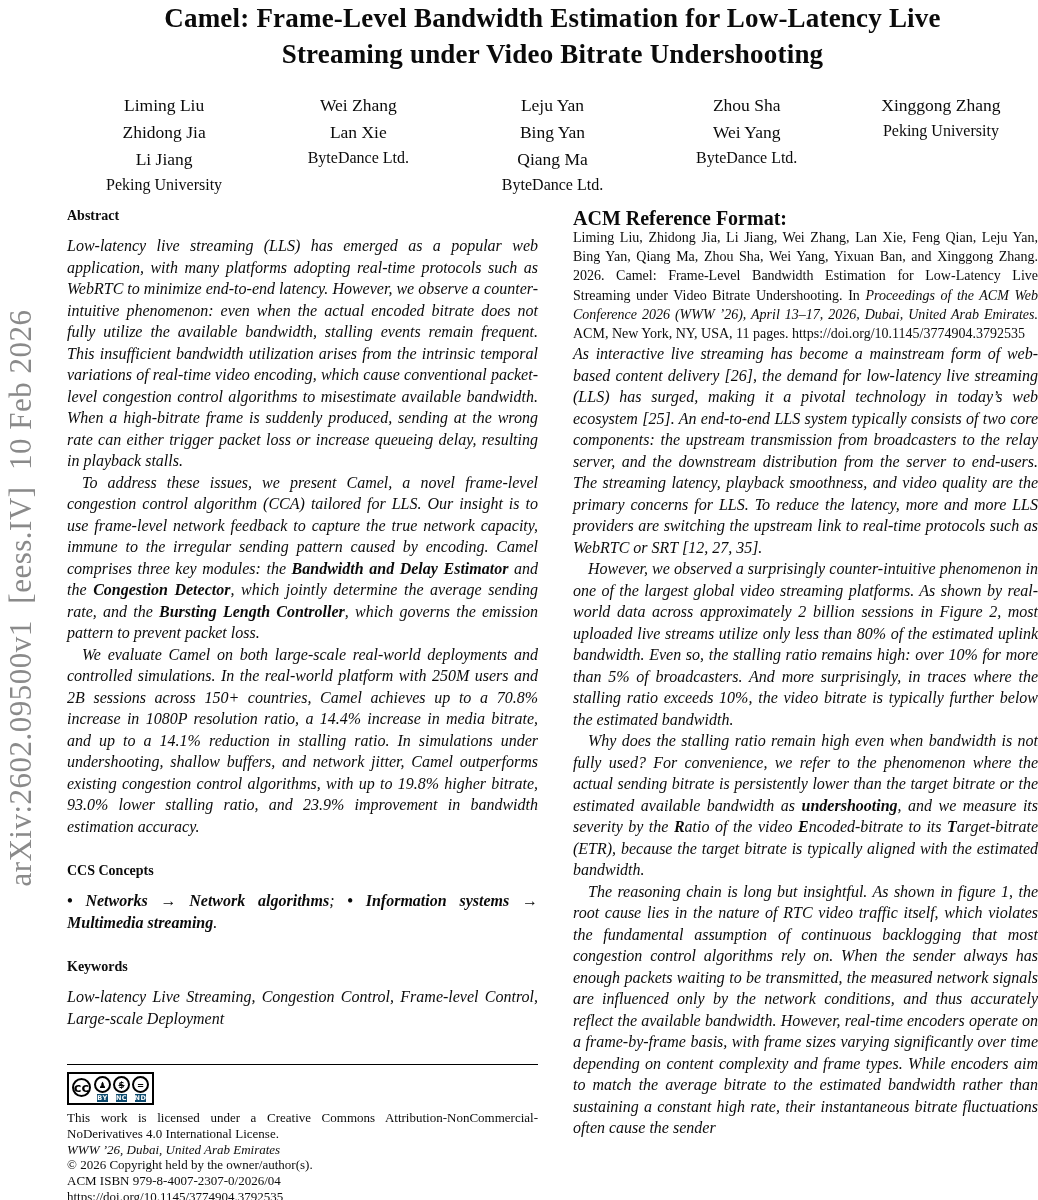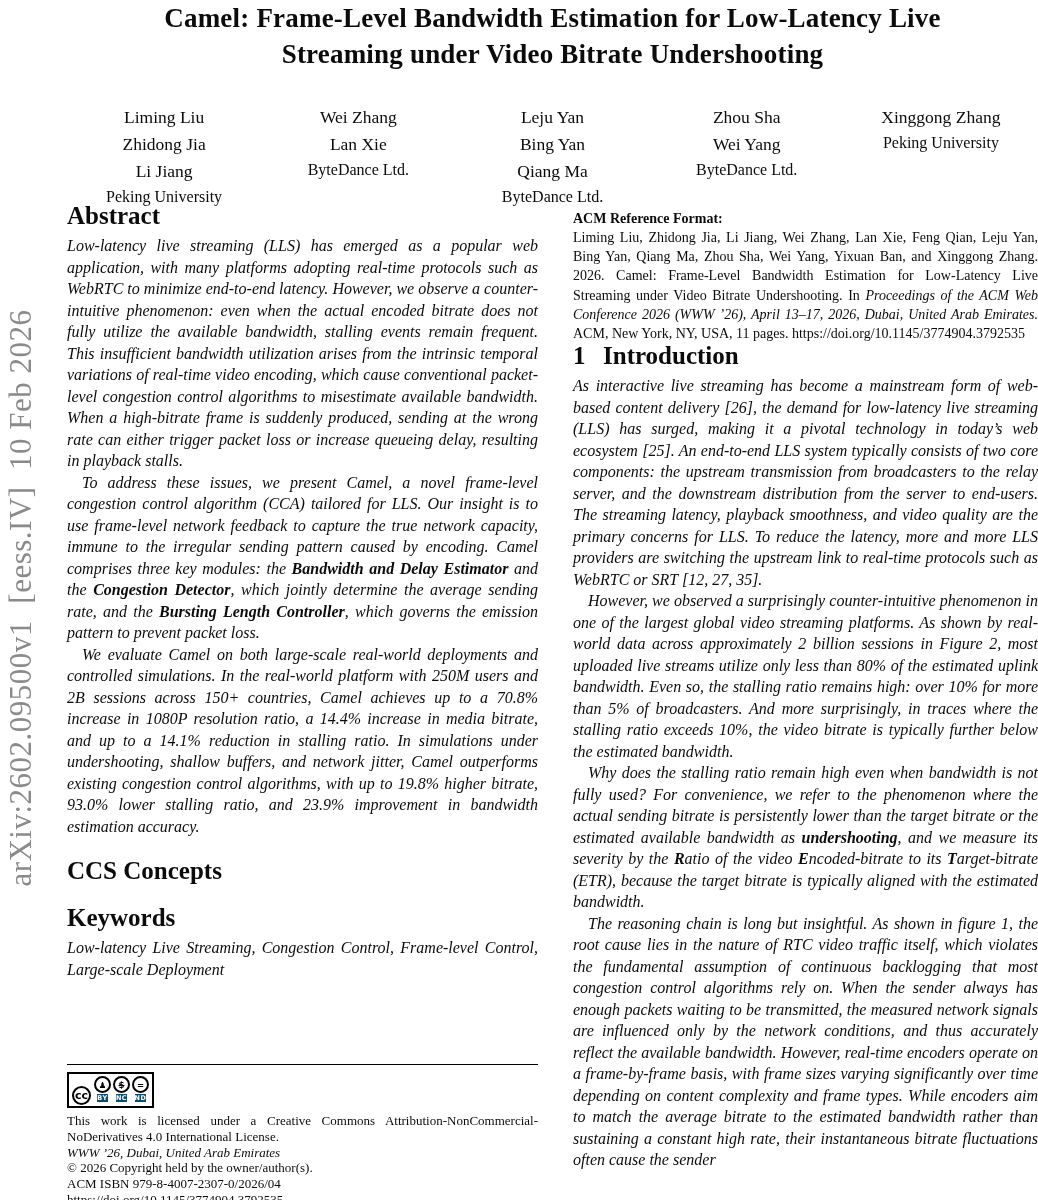--- a/index.html
+++ b/index.html
@@ -32,58 +32,58 @@
     font-size: 27px;
     line-height: 36px;
     font-weight: 700;
     letter-spacing: 0.2px;
   }
   .authors {
     margin-top: 20px;
     display: flex;
     justify-content: space-between;
   }
-  .author-col { flex: 1 1 0; margin-top: 12px; }
+  .author-col { flex: 1 1 0; }
   .author-name { font-size: 17.5px; line-height: 27px; }
   .author-affiliation { font-size: 16px; line-height: 24px; }
 
   
   .columns {
     position: absolute;
     top: 203px;
     left: 67px;
     width: 971px;
     display: flex;
     gap: 35px;
   }
   .col-left  { width: 471px; flex: 0 0 471px; }
   .col-right { width: 465px; flex: 0 0 465px; }
 
   h2.sec {
-    font-size: 25px;
+    font-size: 14px;
     line-height: 26px;
     font-weight: 700;
     margin: 0 0 6px 0;
   }
   h2.sec.spaced { margin-top: 21px; }
   .sec-num { display: inline-block; min-width: 30px; }
 
   p.body {
     font-size: 16px;
     line-height: 21.5px;
     text-align: justify;
     font-style: italic;
   }
   p.body.indent { text-indent: 15px; }
 
   .seg-bold { font-weight: 700; }
   .seg-italic { font-style: italic; }
 
   
-  .acm-ref-heading { font-size: 14px; font-weight: 700; line-height: 19px; margin-top: 6px; }
+  .acm-ref-heading { font-size: 20px; font-weight: 700; line-height: 19px; margin-top: 6px; }
   .acm-ref-text { font-size: 14px; line-height: 19.2px; text-align: justify; }
   .intro-heading { margin-top: 24px; margin-bottom: 8px; }
 
   
   .license-block { position: absolute; top: 1064px; left: 67px; width: 471px; }
   .footnote-rule { border: 0; border-top: 1.6px solid #000; margin: 0 0 7px 0; }
   .small { font-size: 13px; line-height: 15.8px; }
   .just { text-align: justify; }
   .it { font-style: italic; }
 
@@ -102,21 +102,21 @@
     justify-content: center;
     width: 17px; height: 17px;
     border: 2px solid #000;
     border-radius: 50%;
     font-family: "DejaVu Sans", sans-serif;
     font-weight: 700;
     font-size: 8.5px;
     color: #000;
     background: #fff;
   }
-  .cc-circle.big { width: 19px; height: 19px; font-size: 11px; margin-top: 10px; margin-right: 1px; }
+  .cc-circle.big { width: 19px; height: 19px; font-size: 13px; margin-top: 2px; margin-right: 1px; }
   .cc-item { display: flex; flex-direction: column; align-items: center; }
   .cc-label {
     margin-top: 1px;
     background: #0c4a6e;
     color: #fff;
     font-family: "DejaVu Sans", sans-serif;
     font-size: 6.5px;
     font-weight: 700;
     line-height: 8px;
     padding: 0 0;
@@ -169,32 +169,30 @@
 
   <div class="columns">
 
     <div class="col-left">
       <h2 class="sec">Abstract</h2>
       <p class="body">Low-latency live streaming (LLS) has emerged as a popular web application, with many platforms adopting real-time protocols such as WebRTC to minimize end-to-end latency. However, we observe a counter-intuitive phenomenon: even when the actual encoded bitrate does not fully utilize the available bandwidth, stalling events remain frequent. This insufficient bandwidth utilization arises from the intrinsic temporal variations of real-time video encoding, which cause conventional packet-level congestion control algorithms to misestimate available bandwidth. When a high-bitrate frame is suddenly produced, sending at the wrong rate can either trigger packet loss or increase queueing delay, resulting in playback stalls.</p>
       <p class="body indent"><span>To address these issues, we present Camel, a novel frame-level congestion control algorithm (CCA) tailored for LLS. Our insight is to use frame-level network feedback to capture the true network capacity, immune to the irregular sending pattern caused by encoding. Camel comprises three key modules: the </span><span class="seg-bold">Bandwidth and Delay Estimator</span><span> and the </span><span class="seg-bold">Congestion Detector</span><span>, which jointly determine the average sending rate, and the </span><span class="seg-bold">Bursting Length Controller</span><span>, which governs the emission pattern to prevent packet loss.</span></p>
       <p class="body indent">We evaluate Camel on both large-scale real-world deployments and controlled simulations. In the real-world platform with 250M users and 2B sessions across 150+ countries, Camel achieves up to a 70.8% increase in 1080P resolution ratio, a 14.4% increase in media bitrate, and up to a 14.1% reduction in stalling ratio. In simulations under undershooting, shallow buffers, and network jitter, Camel outperforms existing congestion control algorithms, with up to 19.8% higher bitrate, 93.0% lower stalling ratio, and 23.9% improvement in bandwidth estimation accuracy.</p>
 
       <h2 class="sec spaced">CCS Concepts</h2>
+      <p class="body"><span class="seg-bold">• Networks → Network algorithms</span><span>; </span><span class="seg-bold">• Information systems → Multimedia streaming</span><span>.</span></p>
 
       <h2 class="sec spaced">Keywords</h2>
       <p class="body">Low-latency Live Streaming, Congestion Control, Frame-level Control, Large-scale Deployment</p>
     </div>
 
     <div class="col-right">
       <p class="acm-ref-heading">ACM Reference Format:</p>
       <p class="acm-ref-text"><span>Liming Liu, Zhidong Jia, Li Jiang, Wei Zhang, Lan Xie, Feng Qian, Leju Yan, Bing Yan, Qiang Ma, Zhou Sha, Wei Yang, Yixuan Ban, and Xinggong Zhang. 2026. Camel: Frame-Level Bandwidth Estimation for Low-Latency Live Streaming under Video Bitrate Undershooting. In </span><span class="seg-italic">Proceedings of the ACM Web Conference 2026 (WWW ’26), April 13–17, 2026, Dubai, United Arab Emirates.</span><span> ACM, New York, NY, USA, 11 pages. https://doi.org/10.1145/3774904.3792535</span></p>
 
-      <h2 class="sec intro-heading">
-        <span class="sec-num">1</span><span>Introduction</span>
-      </h2>
       <p class="body">As interactive live streaming has become a mainstream form of web-based content delivery [26], the demand for low-latency live streaming (LLS) has surged, making it a pivotal technology in today’s web ecosystem [25]. An end-to-end LLS system typically consists of two core components: the upstream transmission from broadcasters to the relay server, and the downstream distribution from the server to end-users. The streaming latency, playback smoothness, and video quality are the primary concerns for LLS. To reduce the latency, more and more LLS providers are switching the upstream link to real-time protocols such as WebRTC or SRT [12, 27, 35].</p>
       <p class="body indent">However, we observed a surprisingly counter-intuitive phenomenon in one of the largest global video streaming platforms. As shown by real-world data across approximately 2 billion sessions in Figure 2, most uploaded live streams utilize only less than 80% of the estimated uplink bandwidth. Even so, the stalling ratio remains high: over 10% for more than 5% of broadcasters. And more surprisingly, in traces where the stalling ratio exceeds 10%, the video bitrate is typically further below the estimated bandwidth.</p>
       <p class="body indent"><span>Why does the stalling ratio remain high even when bandwidth is not fully used? For convenience, we refer to the phenomenon where the actual sending bitrate is persistently lower than the target bitrate or the estimated available bandwidth as </span><span class="seg-bold">undershooting</span><span>, and we measure its severity by the </span><span class="seg-bold">R</span><span>atio of the video </span><span class="seg-bold">E</span><span>ncoded-bitrate to its </span><span class="seg-bold">T</span><span>arget-bitrate (ETR), because the target bitrate is typically aligned with the estimated bandwidth.</span></p>
       <p class="body indent">The reasoning chain is long but insightful. As shown in figure 1, the root cause lies in the nature of RTC video traffic itself, which violates the fundamental assumption of continuous backlogging that most congestion control algorithms rely on. When the sender always has enough packets waiting to be transmitted, the measured network signals are influenced only by the network conditions, and thus accurately reflect the available bandwidth. However, real-time encoders operate on a frame-by-frame basis, with frame sizes varying significantly over time depending on content complexity and frame types. While encoders aim to match the average bitrate to the estimated bandwidth rather than sustaining a constant high rate, their instantaneous bitrate fluctuations often cause the sender</p>
     </div>
   </div>
 
   <div class="license-block">
     <hr class="footnote-rule">
     <div class="cc-badge">

